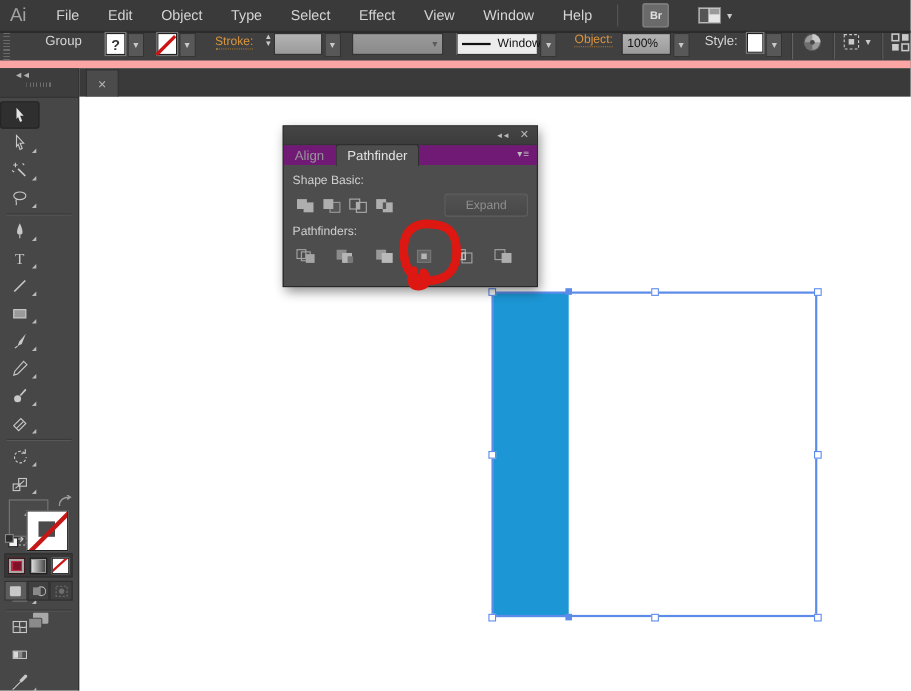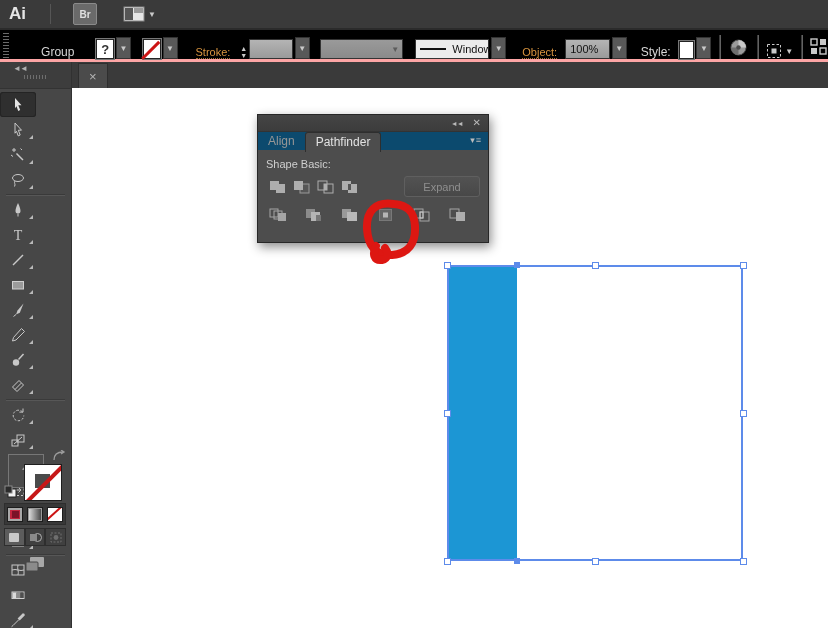--- a/index.html
+++ b/index.html
@@ -3,29 +3,29 @@
 <meta charset="utf-8">
 <style>
   html,body{margin:0;padding:0}
   body{width:828px;height:628px;position:relative;overflow:hidden;
        background:#fff;font-family:"Liberation Sans",sans-serif;
        -webkit-font-smoothing:antialiased}
   
   #menubar{position:absolute;left:0;top:0;width:828px;height:30px;background:#3a3a3a;
            border-bottom:2px solid #2b2b2b;display:flex;align-items:center;color:#d4d4d4;
            font-size:13px;box-sizing:border-box}
-  #ai-logo{color:#e5e5e5;font-weight:bold;font-size:17px;margin:0 14px 0 9px;letter-spacing:0}
+  #ai-logo{color:#a3a3a3;font-weight:normal;font-size:17px;margin:0 14px 0 9px;letter-spacing:0}
   .menu-item{padding:0 13px;line-height:28px;cursor:default}
   .mb-sep{width:1px;height:20px;background:#565656;margin:0 10px}
   #bridge-btn{width:22px;height:20px;background:#6a6a6a;border:1px solid #8a8a8a;border-radius:2px;
               color:#e0e0e0;font-size:10px;font-weight:bold;display:flex;align-items:center;justify-content:center;margin:0 12px}
   #workspace-btn{display:flex;align-items:center;gap:3px;margin-left:14px}
   
-  #controlbar{position:absolute;left:0;top:30px;width:828px;height:32px;background:#000000;
-              border-bottom:3px solid #fca5a5;display:flex;align-items:flex-end;color:#d6d6d6;
+  #controlbar{position:absolute;left:0;top:30px;width:828px;height:32px;background:#404040;
+              border-bottom:7px solid #fca5a5;display:flex;align-items:flex-start;color:#d6d6d6;
               font-size:12px;box-sizing:border-box}
   .grip-v{width:7px;height:26px;margin:0 6px 0 3px;
           background:repeating-linear-gradient(180deg,#6a6a6a 0 1px,transparent 1px 3px)}
   .orange-link{color:#d9953f;font-size:11px;border-bottom:1px dotted #a57434;cursor:pointer}
   .swatch-box{width:18px;height:18px;background:#fff;border:1px solid #222;position:relative;box-shadow:0 0 0 1px #777}
   .dd-arrow-btn{width:15px;height:20px;background:#585858;border:1px solid #333;display:flex;align-items:center;
                 justify-content:center;color:#c9c9c9;font-size:8px;margin-left:2px}
   .none-slash{position:absolute;left:-1px;bottom:-1px;width:24px;height:2.5px;background:#cc1414;
               transform:rotate(-45deg);transform-origin:left bottom}
   .stepper{display:flex;flex-direction:column;font-size:7px;color:#c9c9c9;line-height:7px;margin:0 2px}
@@ -76,21 +76,21 @@
            display:flex;align-items:center;padding:0 10px;color:#d8d8d8;font-size:12px;font-weight:bold;gap:10px}
   #tab-close{color:#b5b5b5;font-size:13px;font-weight:normal}
   #canvas{position:absolute;left:72px;top:88px;width:756px;height:540px;background:#ffffff}
   
   #panel{position:absolute;left:257px;top:114px;width:232px;background:#4d4d4d;border:1px solid #272727;
          box-shadow:2px 4px 10px rgba(0,0,0,.45);box-sizing:border-box;z-index:5}
   #panel-titlebar{height:16px;background:linear-gradient(#454545,#3c3c3c);border-bottom:1px solid #333;
                   display:flex;justify-content:flex-end;align-items:center;gap:10px;padding:0 7px;color:#b9b9b9}
   #panel-collapse{font-size:7px;letter-spacing:-1px}
   #panel-close{font-size:10px;line-height:10px}
-  #panel-tabs{height:18px;background:#0c4a6e;display:flex;align-items:flex-start;position:relative}
+  #panel-tabs{height:18px;background:#701a75;display:flex;align-items:center;position:relative}
   .ptab{padding:2px 10px 3px;font-size:12px;color:#969696}
   .ptab.active{background:#4d4d4d;color:#e2e2e2;border:1px solid #2e2e2e;border-bottom:none;border-radius:3px 3px 0 0}
   #panel-menu{position:absolute;right:6px;top:3px;color:#bdbdbd;font-size:9px;letter-spacing:1px}
   #panel-body{padding:6px 8px 10px;color:#cfcfcf;font-size:11px}
   .panel-label{margin:2px 0 6px}
   .pbtn-row{display:flex;align-items:center;gap:0;margin-bottom:8px}
   .pf-btn{width:24px;height:19px;display:flex;align-items:center;justify-content:center;border-radius:2px}
   #expand-btn{margin-left:auto;width:74px;height:19px;border:1px solid #5f5f5f;border-radius:3px;color:#8f8f8f;
               font-size:11px;display:flex;align-items:center;justify-content:center;background:linear-gradient(#525252,#484848)}
   
@@ -99,20 +99,21 @@
   #blue-rect{position:absolute;left:447px;top:266px;width:70px;height:295px;background:#1c96d4;z-index:2}
   #bbox{position:absolute;left:447px;top:265px;width:296px;height:296px;border:2px solid #5d8bea;box-sizing:border-box;z-index:3}
   .handle{position:absolute;width:7px;height:7px;background:#fff;border:1px solid #5d8bea;box-sizing:border-box;z-index:4}
   .anchor{position:absolute;width:6px;height:6px;background:#5d8bea;z-index:4}
 </style>
 </head>
 <body>
 
 <div id="menubar">
   <span id="ai-logo">Ai</span>
+  <div id="menu-items"><span class="menu-item">File</span><span class="menu-item">Edit</span><span class="menu-item">Object</span><span class="menu-item">Type</span><span class="menu-item">Select</span><span class="menu-item">Effect</span><span class="menu-item">View</span><span class="menu-item">Window</span><span class="menu-item">Help</span></div>
   <div class="mb-sep"></div>
   <div id="bridge-btn">Br</div>
   <div id="workspace-btn">
     <svg width="22" height="16" viewBox="0 0 22 16">
       <rect x="1" y="1" width="20" height="14" fill="#e6e6e6" stroke="#888"></rect>
       <rect x="2" y="2" width="8" height="12" fill="#555"></rect>
       <rect x="11" y="2" width="9" height="5" fill="#9a9a9a"></rect>
     </svg>
     <span style="color:#c9c9c9;font-size:8px">▼</span>
   </div>
@@ -121,21 +122,21 @@
 <div id="controlbar">
   <div class="grip-v"></div>
   <span style="margin:0 22px 0 26px">Group</span>
   <div class="swatch-box" style="color:#333;font-weight:bold;font-size:13px;display:flex;align-items:center;justify-content:center">?</div>
   <div class="dd-arrow-btn">▼</div>
   <div style="width:14px"></div>
   <div class="swatch-box">
       <i class="none-slash"></i>
     </div>
   <div class="dd-arrow-btn">▼</div>
-  <span class="orange-link" style="margin:12px 8px 0 18px">Stroke:</span>
+  <span class="orange-link" style="margin:2px 8px 0 18px">Stroke:</span>
   <div class="stepper">
       <span>▲</span>
       <span>▼</span>
     </div>
   <div class="gray-field" style="width:50px"></div>
   <div class="dd-arrow-btn">▼</div>
   <div style="width:12px"></div>
   <div class="gray-field" style="width:96px;background:linear-gradient(#9a9a9a,#8a8a8a);display:flex;align-items:center;justify-content:flex-end">
     <span style="color:#5c5c5c;font-size:8px;margin-right:3px">▼</span>
   </div>
@@ -403,20 +404,21 @@
         </div>
         <div class="pf-btn">
           <svg width="18" height="14" viewBox="0 0 18 14">
             <rect x="1" y="1" width="9" height="9" fill="#aeaeae"></rect>
             <rect x="7" y="4" width="9" height="9" fill="#aeaeae"></rect>
             <rect x="7" y="4" width="3" height="6" fill="#565656"></rect>
           </svg>
         </div>
         <div id="expand-btn">Expand</div>
       </div>
+    <div class="panel-label">Pathfinders:</div>
     <div class="pbtn-row" id="pathfinder-row" style="gap:12px">
         <div class="pf-btn">
           <svg width="18" height="14" viewBox="0 0 18 14">
             <rect x="1" y="1" width="8" height="8" fill="none" stroke="#a5a5a5"></rect>
             <rect x="5" y="3" width="8" height="8" fill="none" stroke="#a5a5a5"></rect>
             <rect x="9" y="5" width="8" height="8" fill="#a5a5a5"></rect>
           </svg>
         </div>
         <div class="pf-btn">
           <svg width="18" height="14" viewBox="0 0 18 14">

